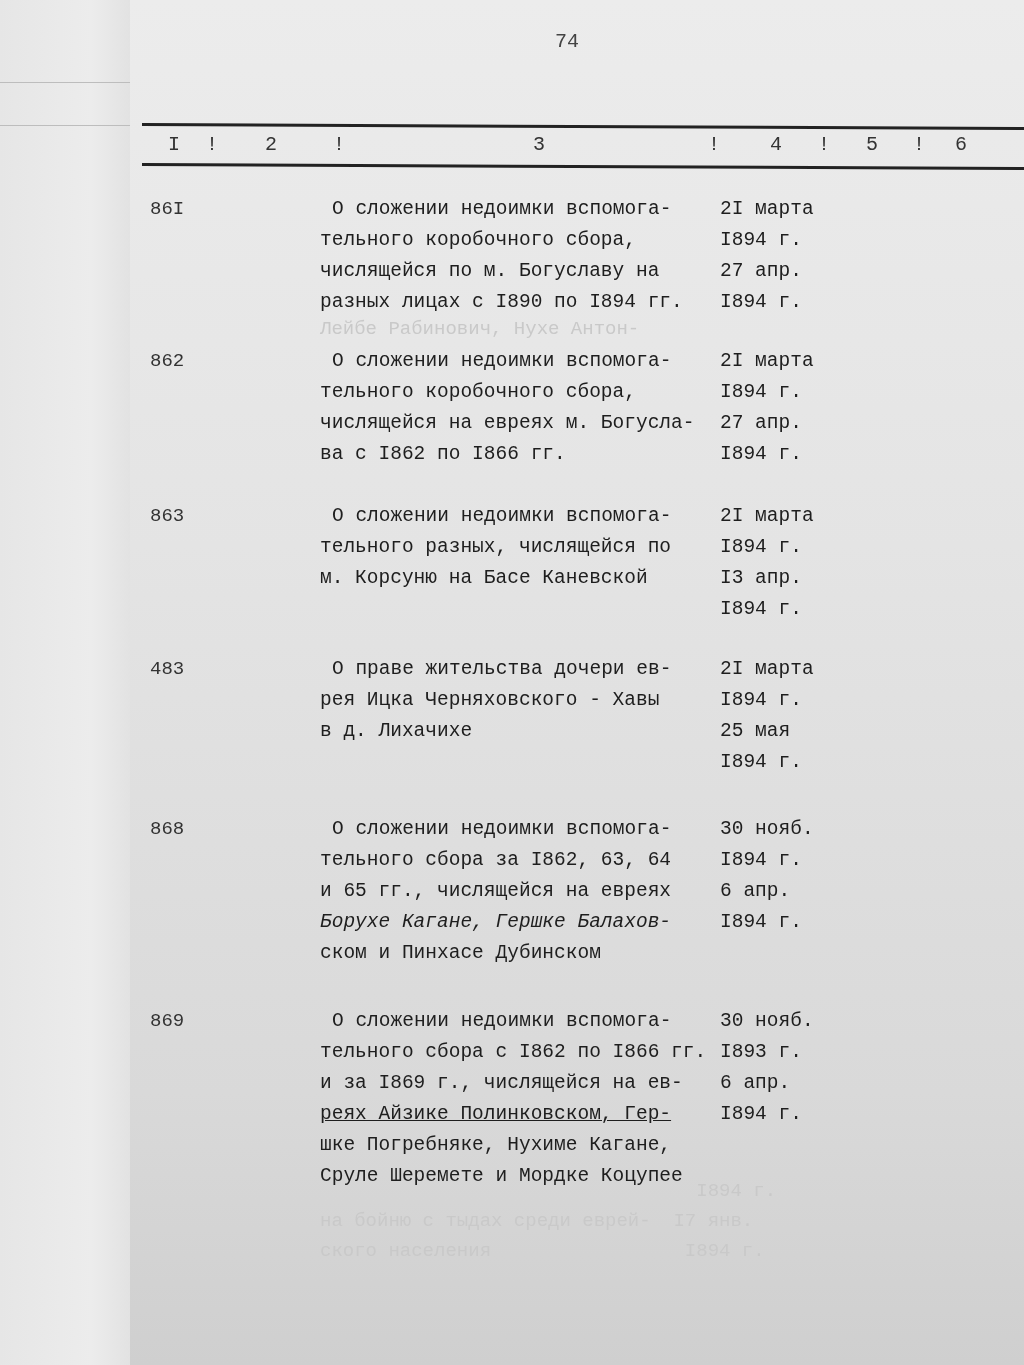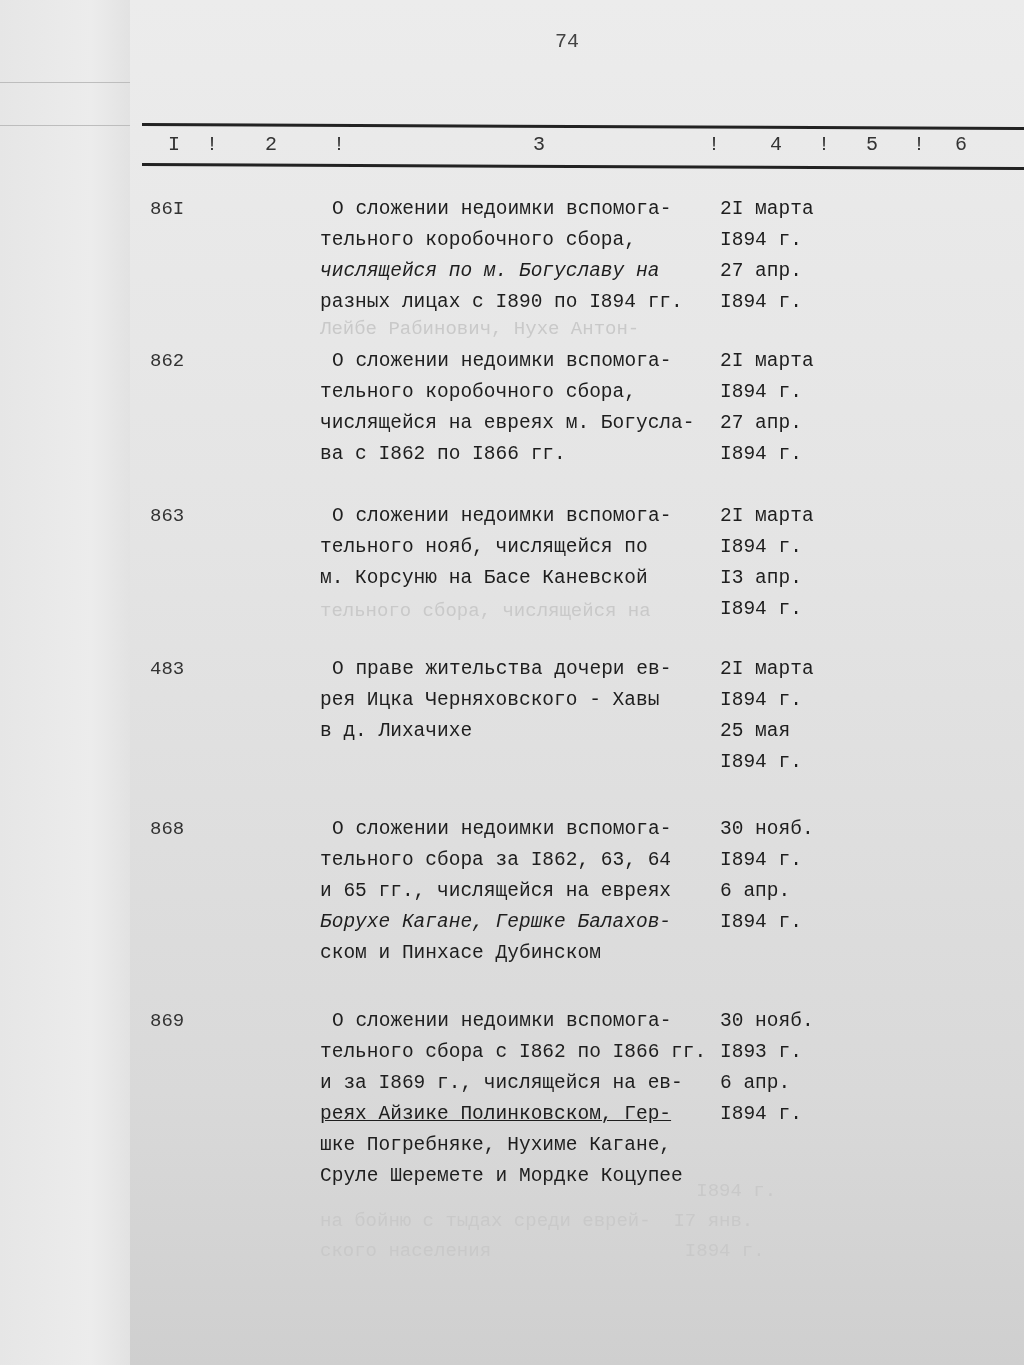--- a/index.html
+++ b/index.html
@@ -67,42 +67,42 @@
       <span class="col-header" style="left: 736px;">5</span>
       <span class="col-header" style="left: 783px;">!</span>
       <span class="col-header" style="left: 825px;">6</span>
     </div>
 
   <div id="entries">
       <div class="entry" style="top: 198px;">
         <div class="num">86I</div>
         <div class="line" style="top: 0px; left: 202px;">О сложении недоимки вспомога-</div>
         <div class="line" style="top: 31px; left: 190px;">тельного коробочного сбора,</div>
-        <div class="line" style="top: 62px; left: 190px; font-style: italic;">числящейся по м. Богуславу на</div>
+        <div class="line" style="top: 62px; left: 190px;">числящейся по м. Богуславу на</div>
         <div class="line" style="top: 93px; left: 190px;">разных лицах с I890 по I894 гг.</div>
         <div class="date" style="top: 0px;">2I марта</div>
         <div class="date" style="top: 31px;">I894 г.</div>
         <div class="date" style="top: 62px;">27 апр.</div>
         <div class="date" style="top: 93px;">I894 г.</div>
       </div>
       <div class="entry" style="top: 350px;">
         <div class="num">862</div>
         <div class="line" style="top: 0px; left: 202px;">О сложении недоимки вспомога-</div>
         <div class="line" style="top: 31px; left: 190px;">тельного коробочного сбора,</div>
         <div class="line" style="top: 62px; left: 190px;">числящейся на евреях м. Богусла-</div>
         <div class="line" style="top: 93px; left: 190px;">ва с I862 по I866 гг.</div>
         <div class="date" style="top: 0px;">2I марта</div>
         <div class="date" style="top: 31px;">I894 г.</div>
         <div class="date" style="top: 62px;">27 апр.</div>
         <div class="date" style="top: 93px;">I894 г.</div>
       </div>
       <div class="entry" style="top: 505px;">
         <div class="num">863</div>
         <div class="line" style="top: 0px; left: 202px;">О сложении недоимки вспомога-</div>
-        <div class="line" style="top: 31px; left: 190px;">тельного нояб, числящейся по</div>
+        <div class="line" style="top: 31px; left: 190px;">тельного разных, числящейся по</div>
         <div class="line" style="top: 62px; left: 190px;">м. Корсуню на Басе Каневской</div>
         <div class="date" style="top: 0px;">2I марта</div>
         <div class="date" style="top: 31px;">I894 г.</div>
         <div class="date" style="top: 62px;">I3 апр.</div>
         <div class="date" style="top: 93px;">I894 г.</div>
       </div>
       <div class="entry" style="top: 658px;">
         <div class="num">483</div>
         <div class="line" style="top: 0px; left: 202px;">О праве жительства дочери ев-</div>
         <div class="line" style="top: 31px; left: 190px;">рея Ицка Черняховского - Хавы</div>
@@ -133,17 +133,16 @@
         <div class="line" style="top: 124px; left: 190px;">шке Погребняке, Нухиме Кагане,</div>
         <div class="line" style="top: 155px; left: 190px;">Сруле Шеремете и Мордке Коцупее</div>
         <div class="date" style="top: 0px;">30 нояб.</div>
         <div class="date" style="top: 31px;">I893 г.</div>
         <div class="date" style="top: 62px;">6 апр.</div>
         <div class="date" style="top: 93px;">I894 г.</div>
       </div>
     </div>
 
   <div class="bleed" style="left:190px;top:318px">Лейбе Рабинович, Нухе Антон-</div>
-  <div class="bleed" style="left:190px;top:600px">тельного сбора, числящейся на</div>
   <div class="bleed" style="left:190px;top:1180px">                                 I894 г.</div>
   <div class="bleed" style="left:190px;top:1210px">на бойню с тыдах среди еврей-  I7 янв.</div>
   <div class="bleed" style="left:190px;top:1240px">ского населения                 I894 г.</div>
 </div>
 
 </body></html>

